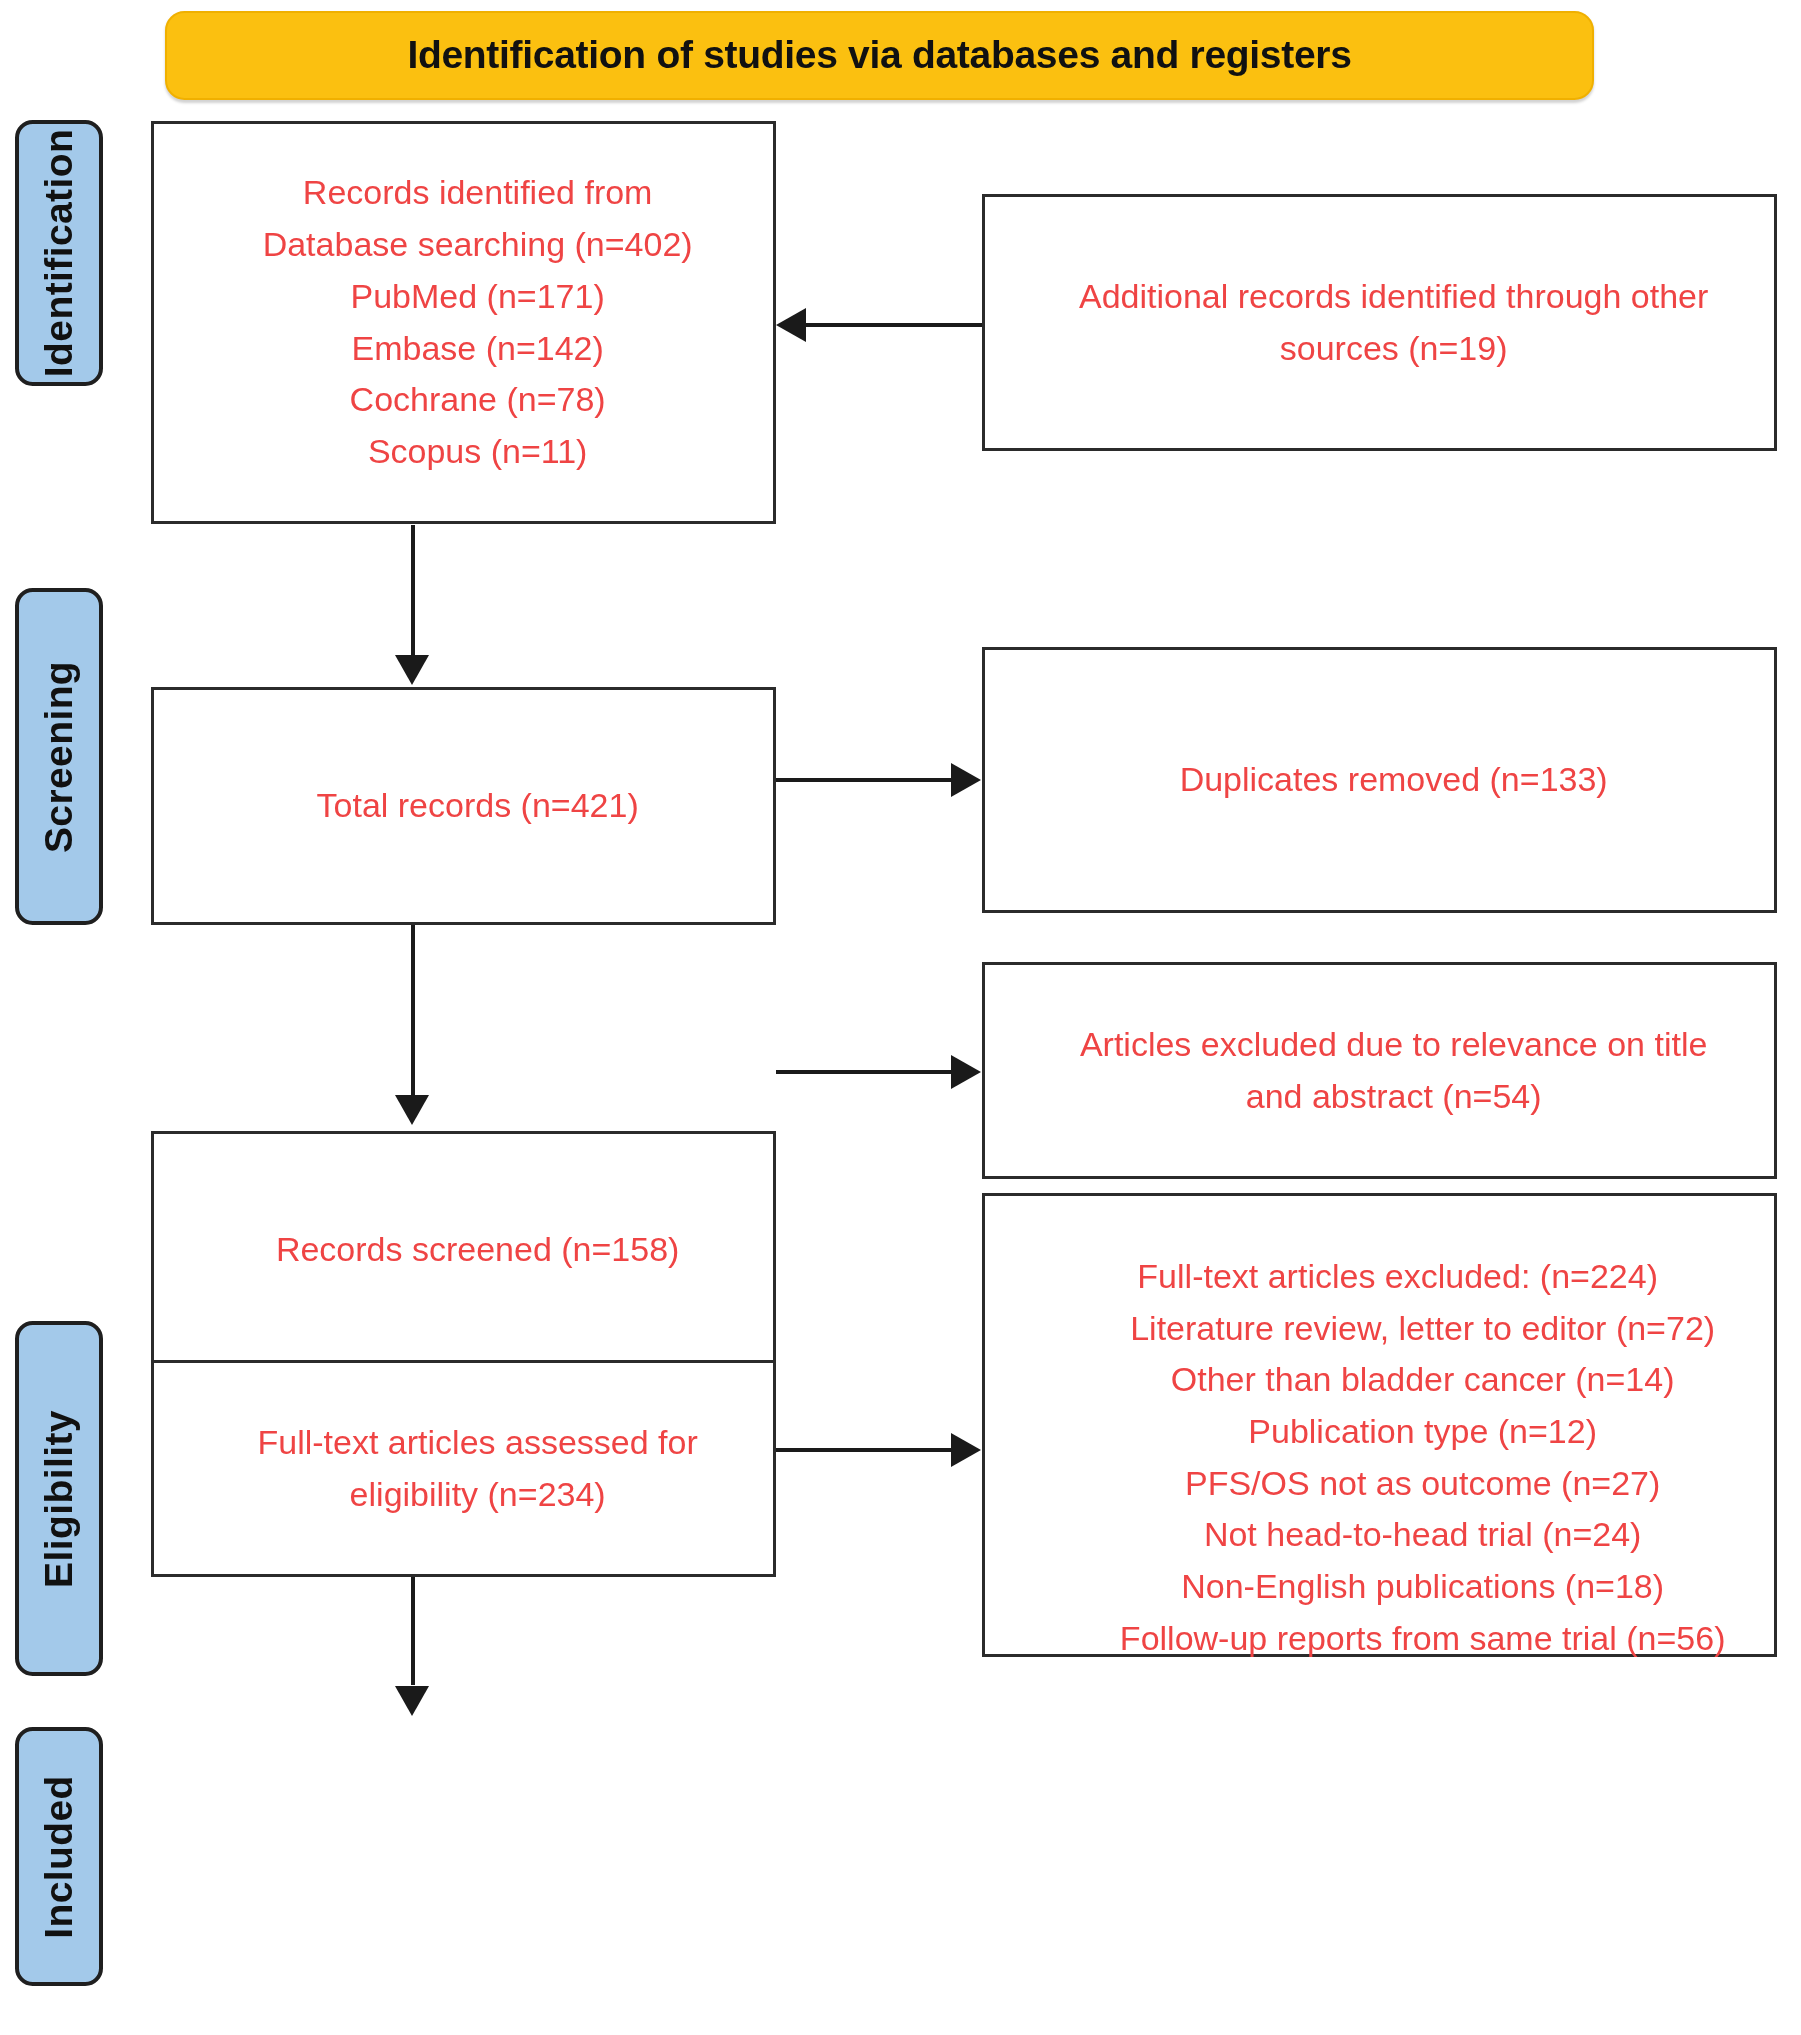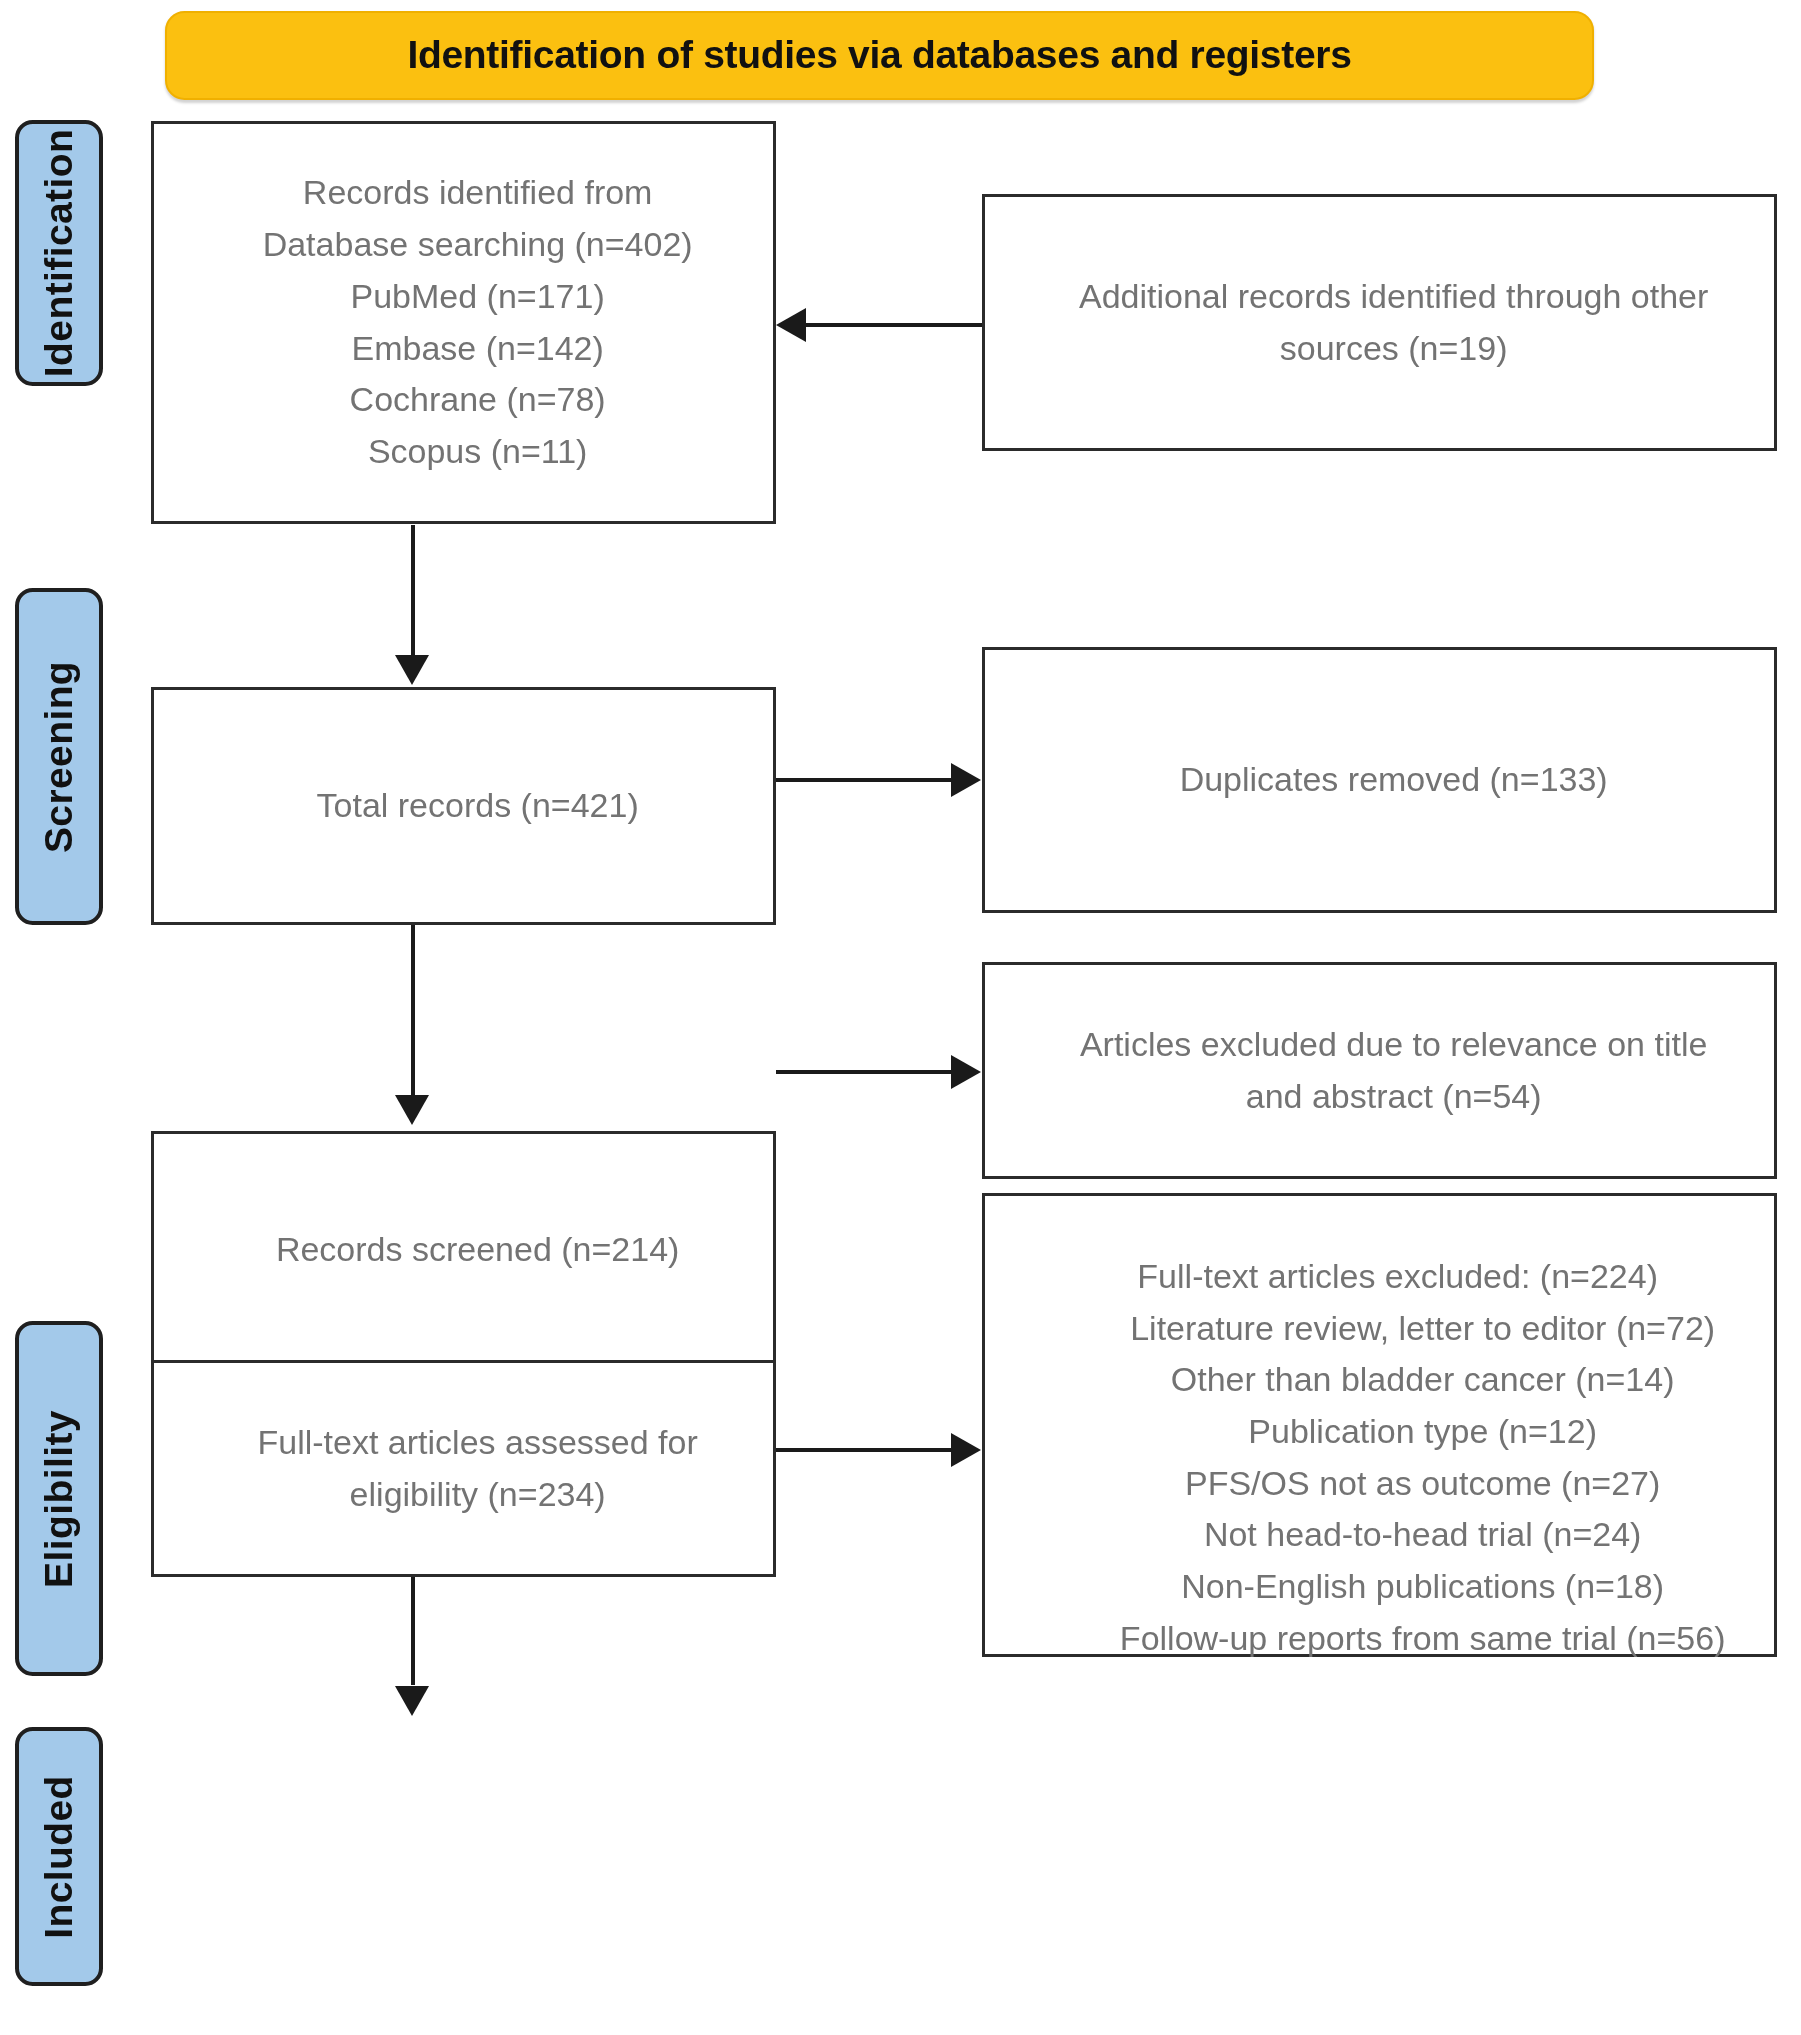--- a/index.html
+++ b/index.html
@@ -72,21 +72,21 @@
   }
   .box-inner {
     padding-left: 46px;
     padding-right: 17.7px;
     width: 100%;
     box-sizing: border-box;
   }
   .box-line {
     font-size: 34px;
     line-height: 1.52;
-    color: #737373;
+    color: #ef4444;
     white-space: pre;
   }
   .box-line.indent {
     padding-left: 50px;
   }
   .box.align-top .box-inner {
     align-self: flex-start;
     margin-left: 8px;
   }
 
@@ -188,21 +188,21 @@
     <div class="box-inner">
       <div class="box-line">Duplicates removed (n=133)</div>
     </div>
   </div>
 
   <div class="vline" style="left:411px; top:925px; height:170px;"></div>
   <div class="arrow-down" style="left:395px; top:1095px;"></div>
 
   <div class="box" style="left:151px; top:1131px; width:625px; height:238px;">
     <div class="box-inner">
-      <div class="box-line">Records screened (n=214)</div>
+      <div class="box-line">Records screened (n=158)</div>
     </div>
   </div>
 
   <div class="hline" style="left:776px; top:1070px; width:176px;"></div>
   <div class="arrow-right" style="left:951px; top:1055px;"></div>
 
   <div class="box" style="left:982px; top:962px; width:795px; height:217px;">
     <div class="box-inner">
       <div class="box-line">Articles excluded due to relevance on title</div>
       <div class="box-line">and abstract (n=54)</div>

